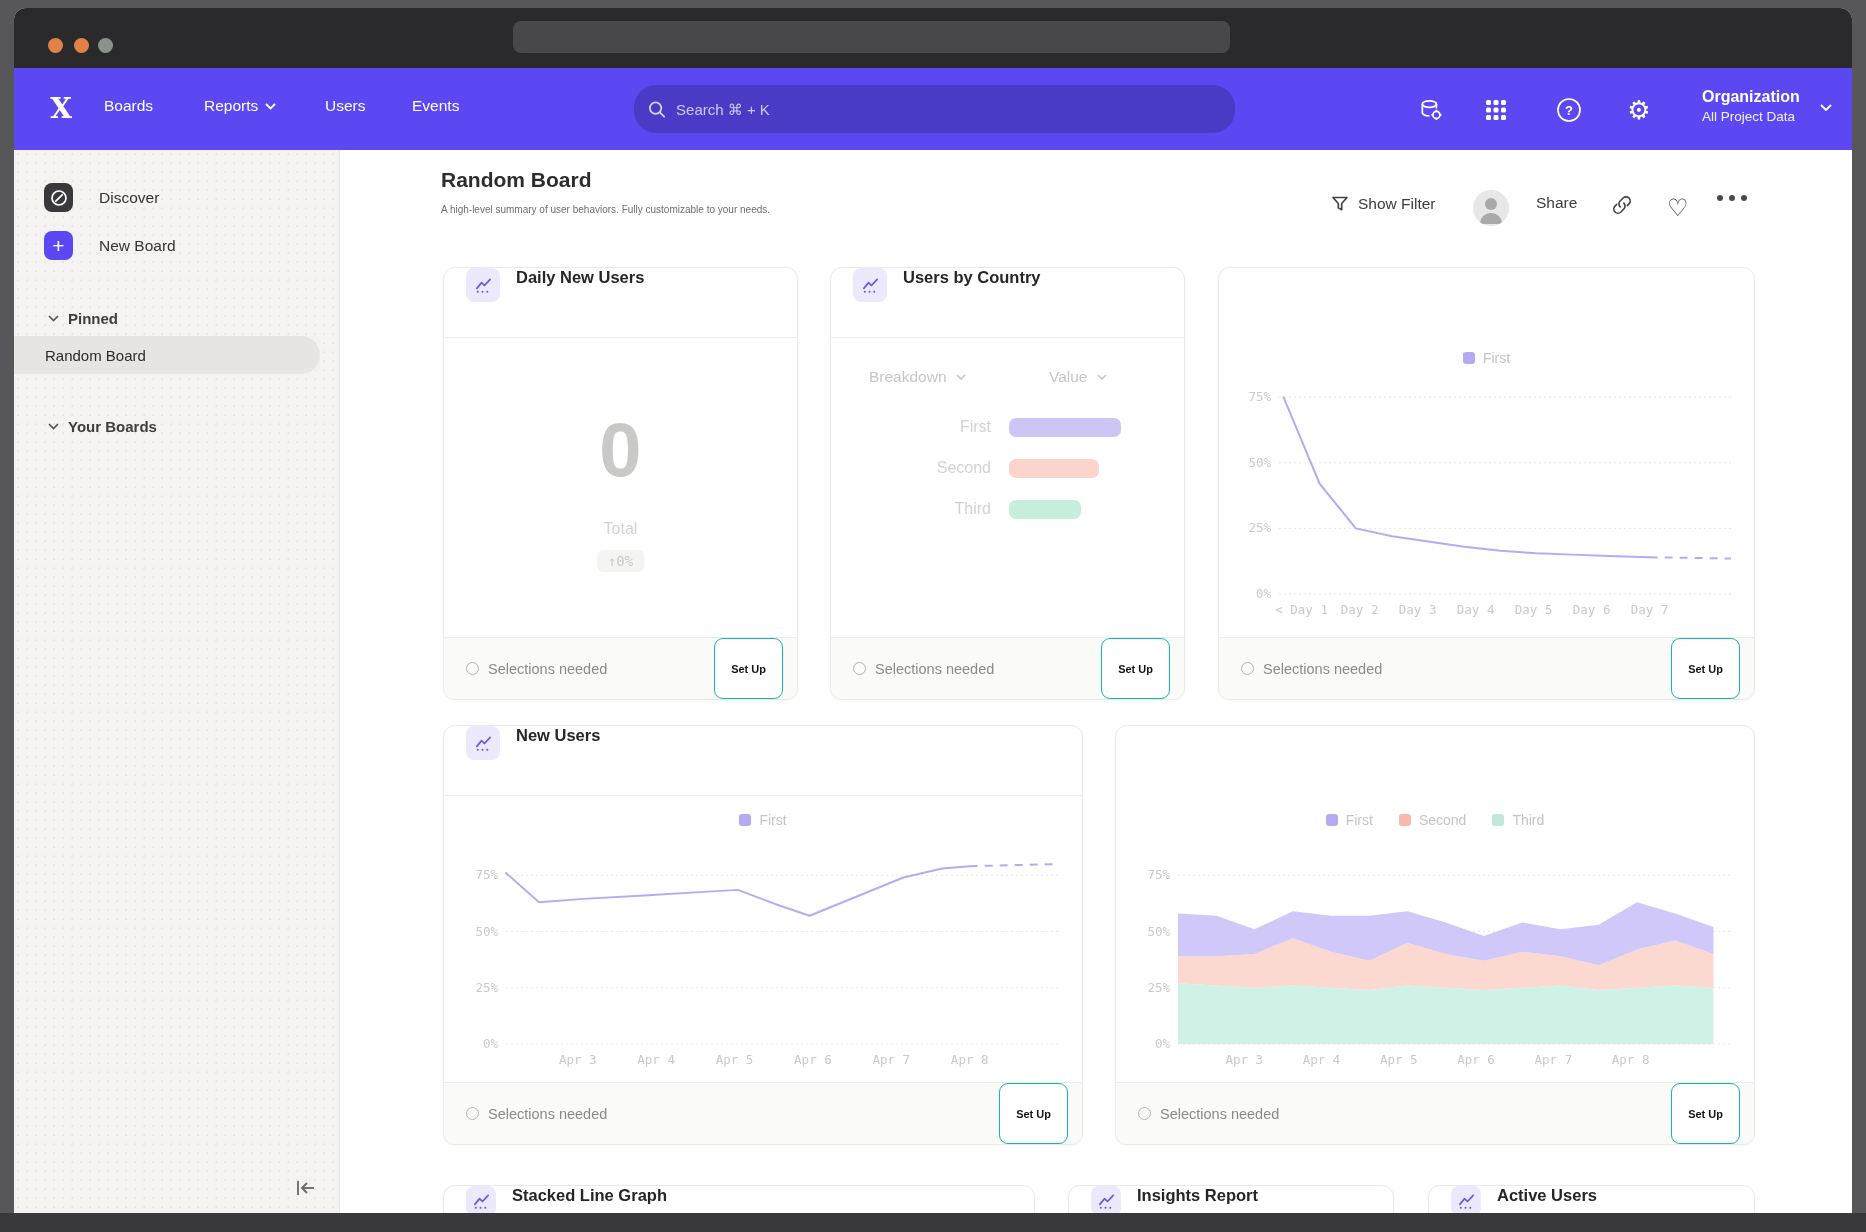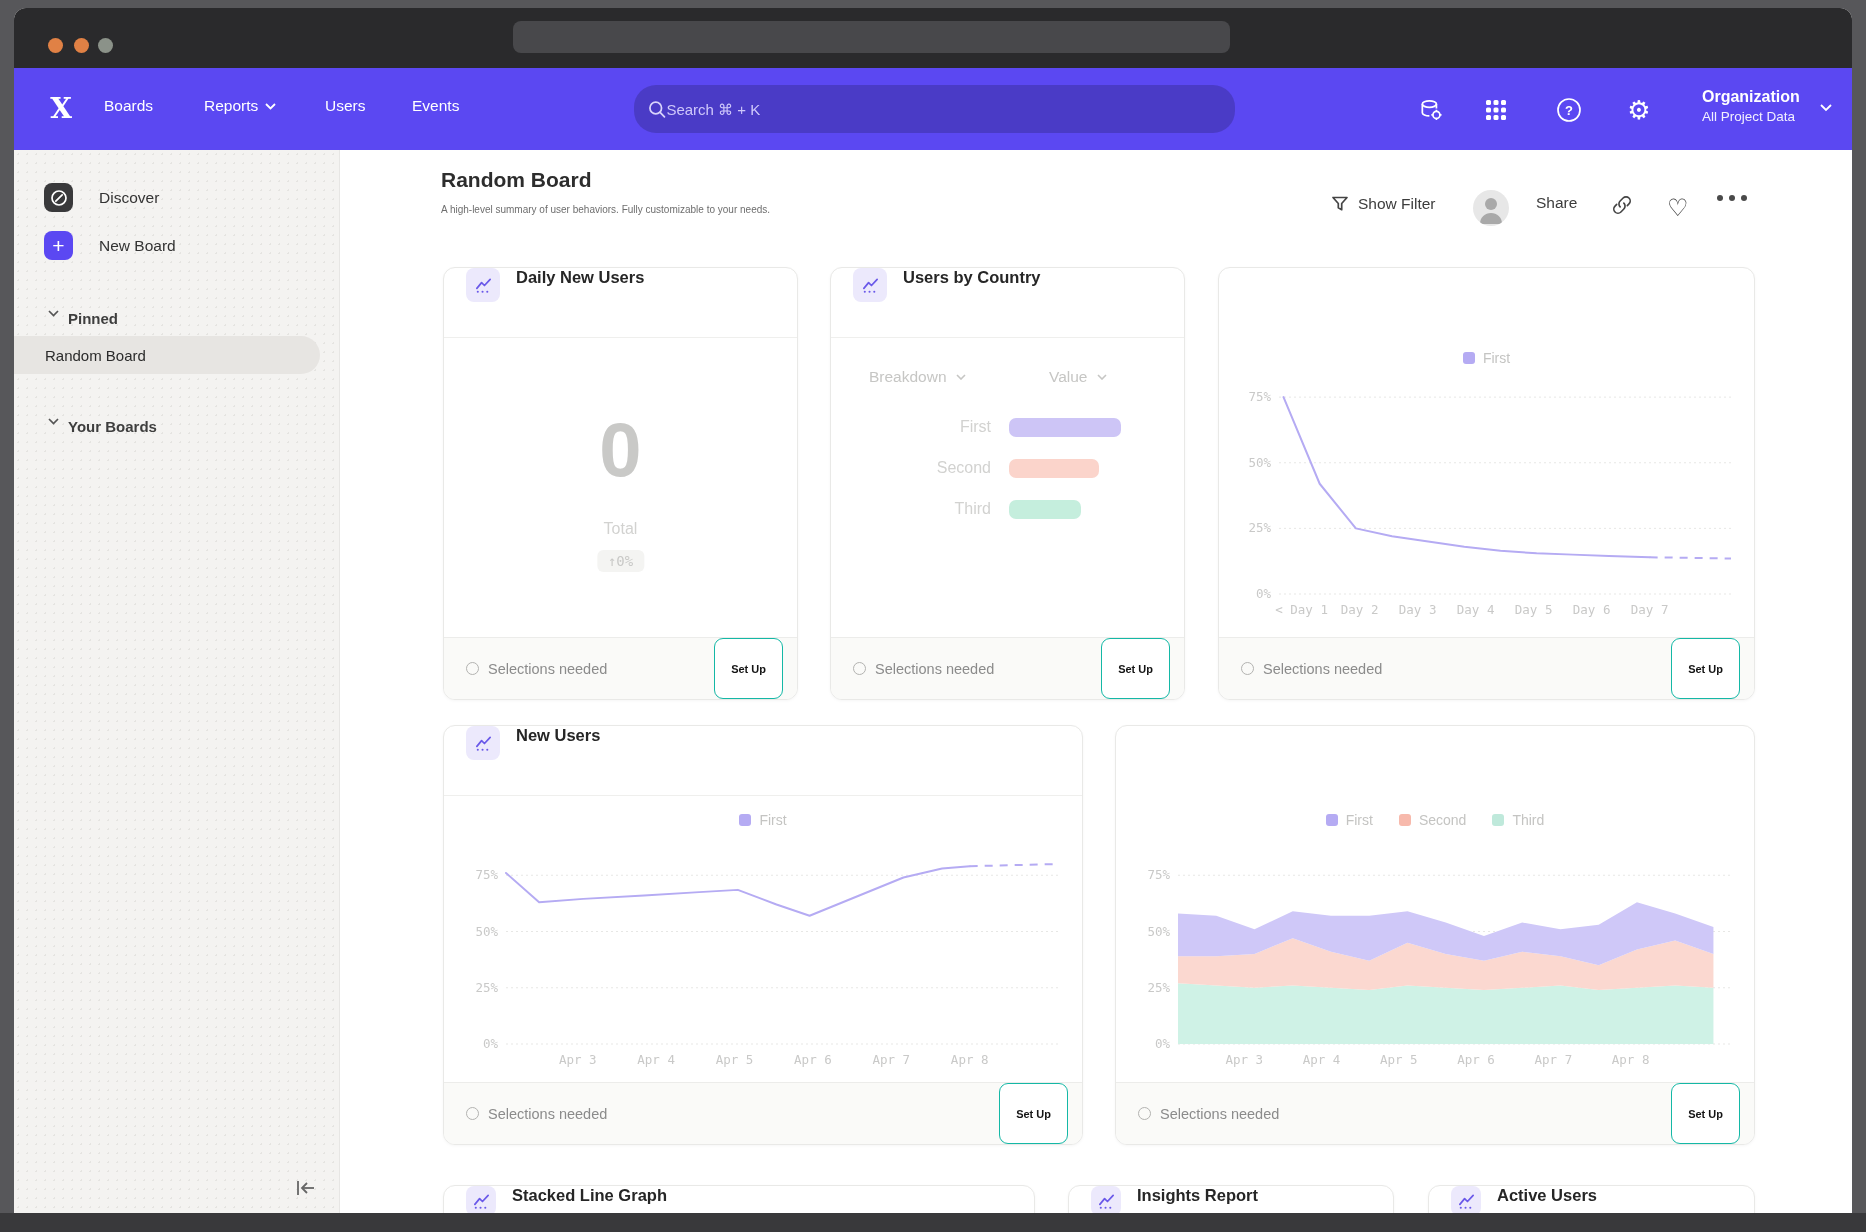--- a/index.html
+++ b/index.html
@@ -12,37 +12,37 @@
   .titlebar { position:absolute; left:0; top:0; width:100%; height:60px; background:#2a2a2c; }
   .tl { position:absolute; top:30px; width:15px; height:15px; border-radius:50%; }
   .urlbar { position:absolute; left:499px; top:13px; width:717px; height:32px; background:#48484b; border-radius:8px; }
 
   
   .navbar { position:absolute; left:0; top:60px; width:100%; height:82px; background:#5b48f2; }
   .logo { position:absolute; left:30px; top:24px; width:34px; height:34px; color:#fff;
           font-size:28px; font-weight:700; text-align:center; line-height:34px; font-family:"DejaVu Serif", serif; }
   .navitem { position:absolute; top:29px; color:#fff; font-size:15.5px; font-weight:500; display:flex; align-items:center; gap:7px; cursor:default; }
   .searchbox { position:absolute; left:620px; top:17px; width:601px; height:48px; background:rgba(0,0,0,0.18);
-               border-radius:22px; display:flex; align-items:center; padding:0 14px; }
+               border-radius:22px; display:flex; align-items:center; padding:0 14px; gap:10px; }
   .searchbox input { background:transparent; border:none; outline:none; color:#ddd8ff; font-size:15px; width:100%; font-family:"Liberation Sans",sans-serif; }
   .searchbox input::placeholder { color:#cfc8fb; }
   .navicon { position:absolute; top:29px; width:26px; height:26px; color:#fff; }
   .orgblock { position:absolute; left:1688px; top:18px; color:#fff; }
   .orgname { font-size:16px; font-weight:700; line-height:22px; }
   .orgproj { font-size:13.5px; line-height:18px; color:rgba(255,255,255,0.92); }
   .orgchev { position:absolute; left:1806px; top:36px; }
 
   
   .sidebar { position:absolute; left:0; top:142px; width:326px; height:1082px; background:#f4f3f1;
              background-image:radial-gradient(#e5e4e1 1px, transparent 1px); background-size:9px 9px;
              border-right:1px solid #e7e6e4; }
   .siderow { position:absolute; display:flex; align-items:center; gap:26px; }
   .squareicon { width:29px; height:29px; border-radius:8px; display:flex; align-items:center; justify-content:center; }
   .sidelabel { font-size:15.5px; color:#333; font-weight:500; }
-  .sectionrow { position:absolute; display:flex; gap:9px; font-size:15px; font-weight:600; color:#3e3e3e; }
+  .sectionrow { position:absolute; display:flex; align-items:center; gap:9px; font-size:15px; font-weight:600; color:#3e3e3e; }
   .activepill { position:absolute; left:0; width:306px; height:38px; background:#e7e5e2; border-radius:0 19px 19px 0;
                 display:flex; align-items:center; padding-left:31px; font-size:15px; color:#2b2b2b; }
   .collapse { position:absolute; left:280px; top:1026px; width:24px; height:24px; color:#666; }
 
   
   .main { position:absolute; left:326px; top:142px; width:1512px; height:1082px; background:#fff; overflow:hidden; }
   .pagetitle { position:absolute; left:101px; top:18px; font-size:21px; font-weight:700; color:#2d2d2d; }
   .pagedesc  { position:absolute; left:101px; top:54px; font-size:10px; color:#6e6e6e; }
   .hact { position:absolute; top:44px; display:flex; align-items:center; gap:8px; color:#3c3c3c; font-size:15.5px; font-weight:500; }
   .avatar { position:absolute; left:1133px; top:40px; width:36px; height:36px; border-radius:50%; background:#e7e7e7; overflow:hidden; }

